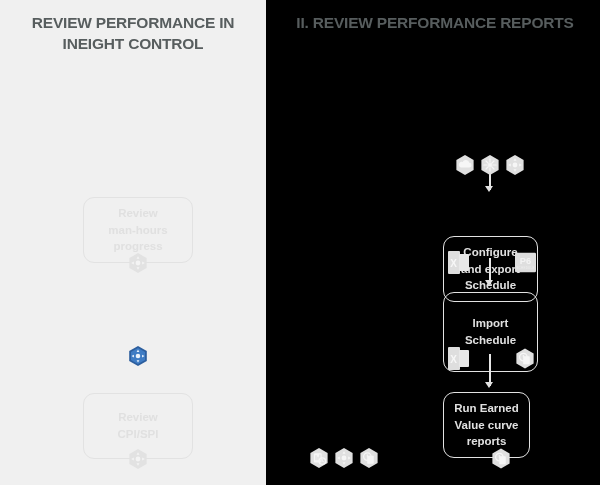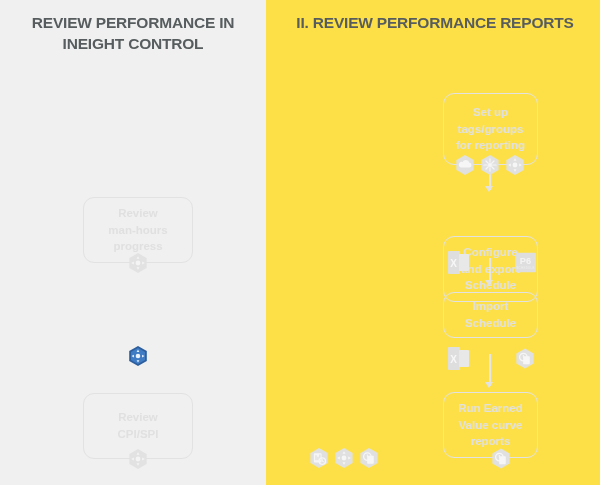--- a/index.html
+++ b/index.html
@@ -24,21 +24,21 @@
   .panel-left {
     position: absolute;
     left: 0; top: 0;
     width: 266px; height: 485px;
     background: #f0f0f0;
   }
   .panel-right {
     position: absolute;
     left: 266px; top: 0;
     width: 334px; height: 485px;
-    background: #fde047;
+    background: #000000;
   }
   
   .col-title {
     position: absolute;
     text-align: center;
     color: #575d5e;
     font-weight: bold;
     font-size: 15.5px;
     line-height: 1.38;
     letter-spacing: -0.2px;
@@ -190,25 +190,20 @@
 
   <div class="conn" style="left:489px; top:166px; height:24px;"></div>
   <div class="arrowhead" style="left:485px; top:186px;"></div>
 
   <div class="conn" style="left:489px; top:258px; height:26px;"></div>
   <div class="arrowhead" style="left:485px; top:280px;"></div>
 
   <div class="conn" style="left:489px; top:354px; height:32px;"></div>
   <div class="arrowhead" style="left:485px; top:382px;"></div>
 
-  <div class="node faded" style="left:443px; top:93px; width:95px; height:72px;">
-    <span class="node-label">Set up
-tags/groups
-for reporting</span>
-  </div>
   <div class="icon-row" style="left:452px; top:153px; width:76px; height:24px;">
     <span class="hex">
       <svg width="22" height="22" viewBox="0 0 24 24">
         <polygon points="12,1.2 21.4,6.6 21.4,17.4 12,22.8 2.6,17.4 2.6,6.6" fill="#e0e0e0"></polygon>
         <path d="M7.4 14.6h9.2a2.5 2.5 0 0 0 .1-5 3.9 3.9 0 0 0-7.3-.8 2.6 2.6 0 0 0-2 5.8z" fill="#f6f6f6"></path>
       </svg>
     </span>
     <span class="hex">
       <svg width="22" height="22" viewBox="0 0 24 24">
         <polygon points="12,1.2 21.4,6.6 21.4,17.4 12,22.8 2.6,17.4 2.6,6.6" fill="#e0e0e0"></polygon>
@@ -252,21 +247,21 @@
     </span>
     <span class="sq">
       <svg width="25" height="23" viewBox="0 0 25 23">
         <rect x="0" y="0" width="25" height="23" rx="1.5" fill="#dedede"></rect>
         <text x="12.5" y="13" font-family="'Liberation Sans',sans-serif" font-size="11" font-weight="bold" fill="#f3f3f3" text-anchor="middle">P6</text>
         <text x="12.5" y="19.5" font-family="'Liberation Sans',sans-serif" font-size="3.6" fill="#ededed" text-anchor="middle" letter-spacing="0.3">SCHEDULE</text>
       </svg>
     </span>
   </div>
 
-  <div class="node faded" style="left:443px; top:292px; width:95px; height:46px;">
+  <div class="node faded" style="left:443px; top:292px; width:95px; height:80px;">
     <span class="node-label">Import
 Schedule</span>
   </div>
   <div class="icon-row" style="left:448px; top:346px; width:88px; height:24px; justify-content:space-between;">
     <span class="sq">
       <svg width="21" height="23" viewBox="0 0 21 23">
         <rect x="0" y="0" width="12" height="23" rx="1" fill="#dedede"></rect>
         <rect x="11" y="3" width="10" height="17" rx="1" fill="#e8e8e8"></rect>
         <text x="5.6" y="15.5" font-family="'Liberation Sans',sans-serif" font-size="10" font-weight="bold" fill="#f7f7f7" text-anchor="middle">X</text>
       </svg>
@@ -311,21 +306,21 @@
       <svg width="22" height="22" viewBox="0 0 24 24">
         <polygon points="12,1.2 21.4,6.6 21.4,17.4 12,22.8 2.6,17.4 2.6,6.6" fill="#e0e0e0"></polygon>
         <rect x="10" y="9.6" width="7.2" height="8.6" rx="0.8" fill="#f6f6f6"></rect>
         <circle cx="10.2" cy="10.4" r="4.1" fill="none" stroke="#f6f6f6" stroke-width="1.4"></circle>
         <line x1="10.2" y1="8.1" x2="10.2" y2="10.4" stroke="#f6f6f6" stroke-width="1.1"></line>
         <line x1="10.2" y1="10.4" x2="12.1" y2="11.5" stroke="#f6f6f6" stroke-width="1.1"></line>
       </svg>
     </span>
   </div>
 
-  <div class="node faded" style="left:443px; top:392px; width:95px; height:66px;">
+  <div class="node faded" style="left:443px; top:392px; width:87px; height:66px;">
     <span class="node-label">Run Earned
 Value curve
 reports</span>
   </div>
   <div class="icon-row" style="left:479px; top:446px; width:44px; height:24px;">
     <span class="hex">
       <svg width="23" height="23" viewBox="0 0 24 24">
         <polygon points="12,1.2 21.4,6.6 21.4,17.4 12,22.8 2.6,17.4 2.6,6.6" fill="#e0e0e0"></polygon>
         <rect x="10" y="9.6" width="7.2" height="8.6" rx="0.8" fill="#f6f6f6"></rect>
         <circle cx="10.2" cy="10.4" r="4.1" fill="none" stroke="#f6f6f6" stroke-width="1.4"></circle>

